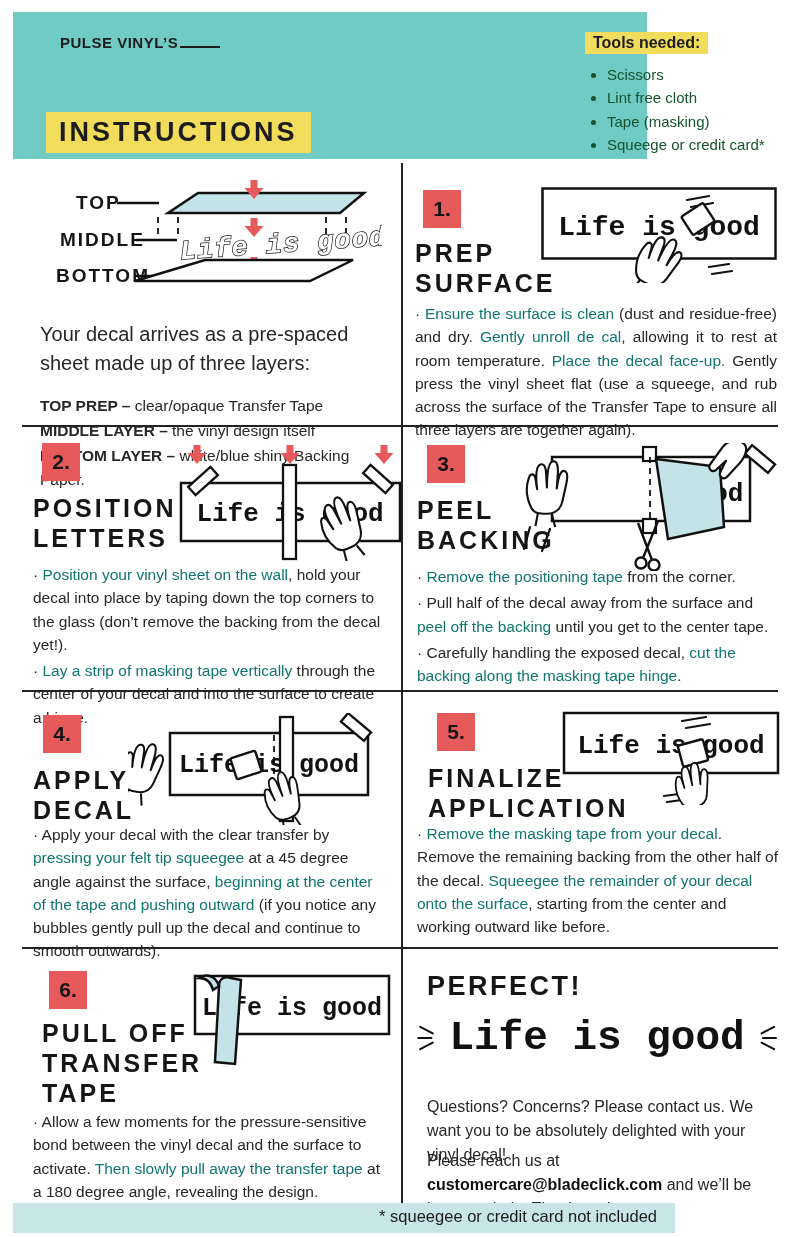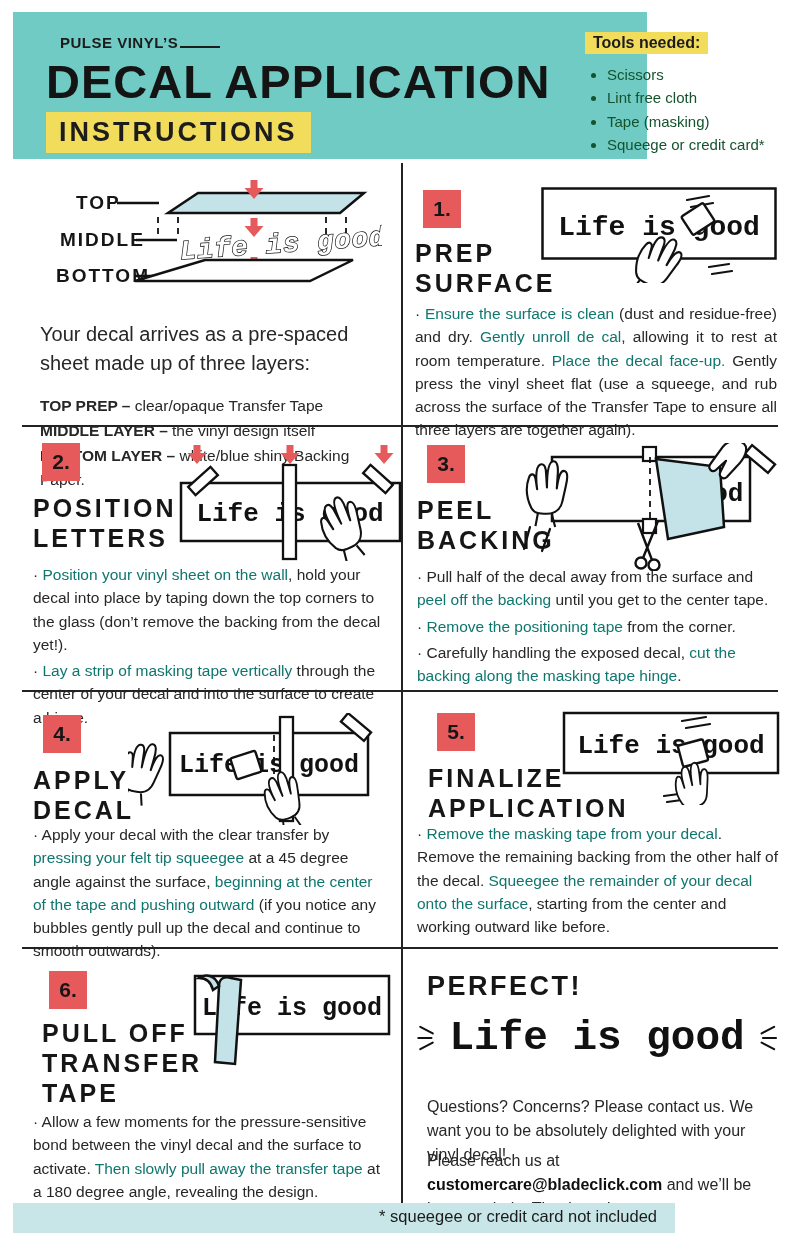--- a/index.html
+++ b/index.html
@@ -78,21 +78,20 @@
         <circle cx="5" cy="18" r="5.5"></circle>
       <path d="M-6,11 L9,-26 M3,13 L-11,-24"></path>
     </g>
   </defs>
 </svg>
 
 <div class="page">
 
   <div class="header">
     <div class="brand"><span>PULSE VINYL’S</span><span class="brand-line"></span></div>
-    <div class="main-title">DECAL APPLICATION</div>
     <div class="sub-badge">INSTRUCTIONS</div>
     <div class="tools">
       <span class="tools-label">Tools needed:</span>
       <ul>
         <li>Scissors</li>
         <li>Lint free cloth</li>
         <li>Tape (masking)</li>
         <li>Squeege or credit card*</li>
       </ul>
     </div>
@@ -175,22 +174,22 @@
       <use href="#hand-open" transform="translate(2,6) scale(0.82)"></use>
       <path class="motion" d="M8,84 L2,106 M28,86 L20,108"></path>
       <rect x="121" y="4" width="13" height="14" fill="#fff" stroke="#111" stroke-width="2.2"></rect>
       <rect x="121" y="76" width="13" height="14" fill="#fff" stroke="#111" stroke-width="2.2"></rect>
       <path class="dash" d="M128,14 V78"></path>
       <path class="teal-fill" d="M134,16 L198,24 L202,84 L146,96 Z"></path>
       <use href="#hand-pinch" transform="translate(186,-2) scale(0.9)"></use>
       <use href="#scissors" transform="translate(127,104)"></use>
     </svg>
     <div class="bullets" style="top:122px;">
+      <p><span>· </span><b>Remove the positioning tape</b><span> from the corner.</span></p>
       <p><span>· Pull half of the decal away from the surface and </span><b>peel off the backing</b><span> until you get to the center tape.</span></p>
-      <p><span>· </span><b>Remove the positioning tape</b><span> from the corner.</span></p>
       <p><span>· Carefully handling the exposed decal, </span><b>cut the backing along the masking tape hinge</b><span>.</span></p>
     </div>
   </div>
 
   <div class="panel" id="p-step4" style="left:33px;top:708px;width:352px;height:235px;">
     <div class="num" style="left:10px;top:7px;">4.</div>
     <h3 class="step-title" style="left:0;top:57px;">APPLY
 DECAL</h3>
     <svg class="illus" style="left:95px;top:5px;" width="252" height="112" viewBox="0 0 252 112">
       <rect class="box" x="42" y="20" width="198" height="62"></rect>

